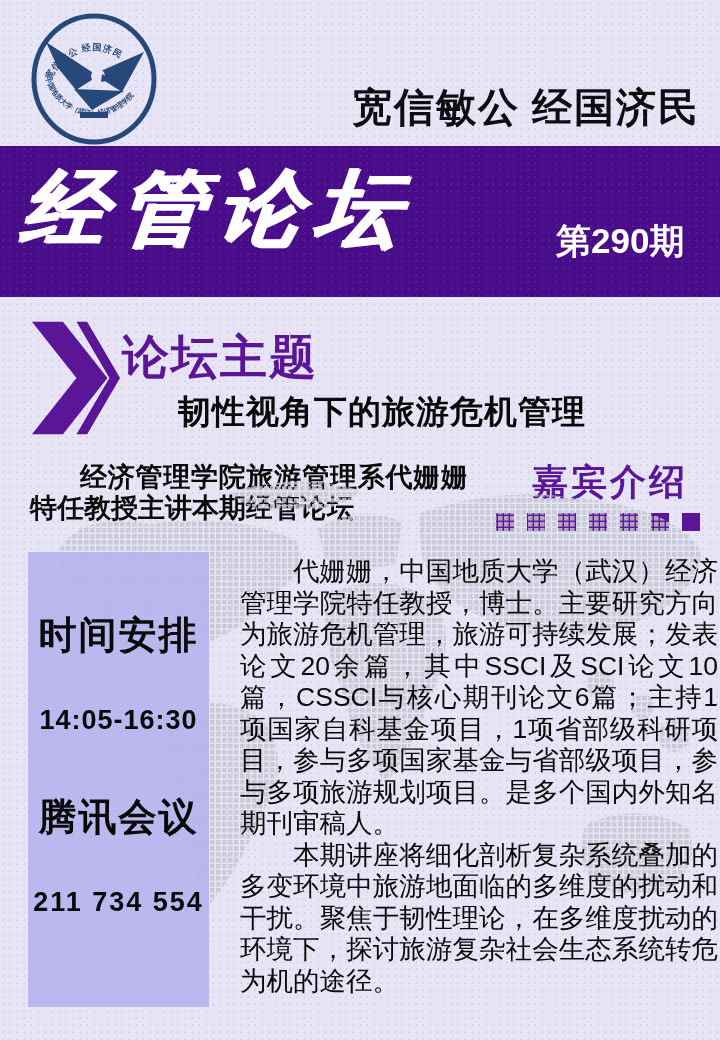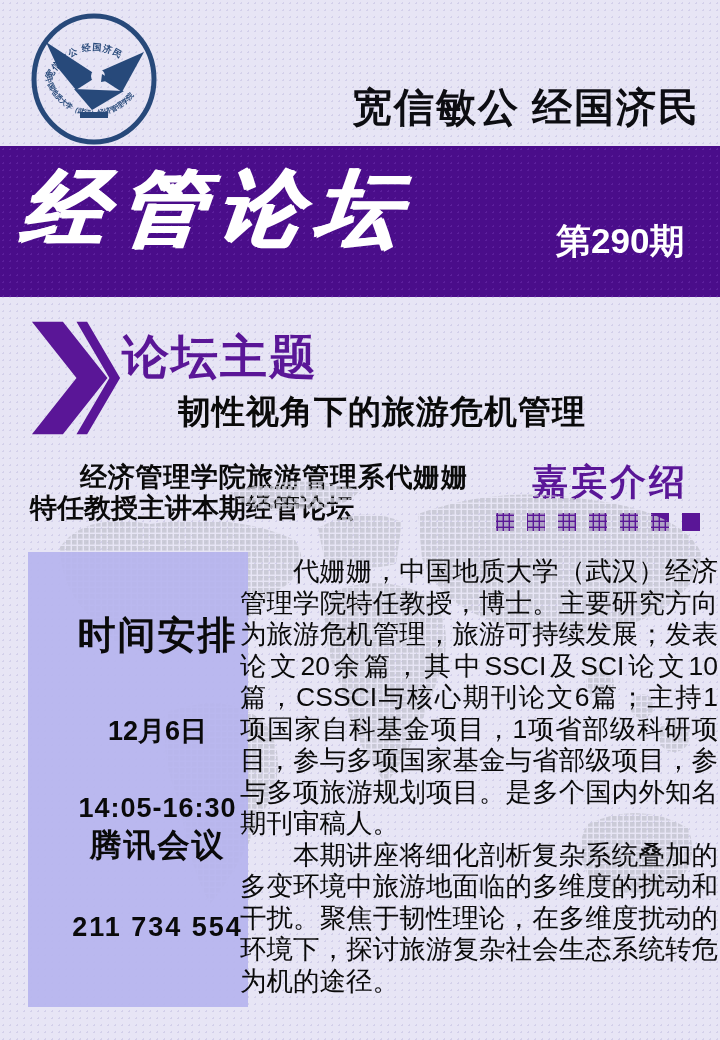--- a/index.html
+++ b/index.html
@@ -74,26 +74,26 @@
   .guest-squares .sq{width:18px;height:18px;background:#5a1697;}
 
   
   .map{left:0;top:432px;width:720px;height:585px;opacity:.8;}
 
   
   .sidebar{
     left:28px;top:552px;width:181px;height:455px;
     background:rgba(182,180,238,0.92);
     display:flex;flex-direction:column;align-items:center;
-    text-align:center;color:#0a0a0a;padding-left:39px;
+    text-align:center;color:#0a0a0a;
   }
   .sb-heading{margin-top:58px;font-size:38px;font-weight:bold;letter-spacing:2px;}
   .sb-date{margin-top:52px;font-size:27px;font-weight:bold;}
   .sb-time{margin-top:44px;font-size:27px;font-weight:bold;letter-spacing:1px;}
-  .sb-platform{font-size:32px;font-weight:bold;letter-spacing:2px;}
+  .sb-platform{margin-top:56px;font-size:38px;font-weight:bold;letter-spacing:2px;}
   .sb-meeting{margin-top:44px;font-size:27px;font-weight:bold;letter-spacing:2px;}
 
   
   .bio{left:240px;top:556px;width:478px;}
   .bio p{
     margin:0;font-size:26.5px;font-weight:normal;line-height:31.5px;
     text-indent:2em;text-align:justify;color:#0a0a0a;
   }
 </style>
 </head>
@@ -164,21 +164,20 @@
     <circle cx="600" cy="252" r="14"></circle>
     <circle cx="642" cy="274" r="12"></circle>
     <circle cx="674" cy="304" r="16"></circle>
     <path d="M588,392 Q640,368 688,396 Q702,432 670,457 Q618,472 590,447 Q572,416 588,392 Z"></path>
     <path d="M230,60 Q300,40 360,58 Q345,80 290,78 Q248,82 230,60 Z"></path>
   </g>
 </svg>
 
 <div class="abs sidebar">
   <div class="sb-heading">时间安排</div>
-  <div class="sb-date">12月6日</div>
   <div class="sb-time">14:05-16:30</div>
   <div class="sb-platform">腾讯会议</div>
   <div class="sb-meeting">211 734 554</div>
 </div>
 
 <div class="abs bio">
   <p>代姗姗，中国地质大学（武汉）经济管理学院特任教授，博士。主要研究方向为旅游危机管理，旅游可持续发展；发表论文20余篇，其中SSCI及SCI论文10篇，CSSCI与核心期刊论文6篇；主持1项国家自科基金项目，1项省部级科研项目，参与多项国家基金与省部级项目，参与多项旅游规划项目。是多个国内外知名期刊审稿人。</p>
   <p>本期讲座将细化剖析复杂系统叠加的多变环境中旅游地面临的多维度的扰动和干扰。聚焦于韧性理论，在多维度扰动的环境下，探讨旅游复杂社会生态系统转危为机的途径。</p>
 </div>
 

